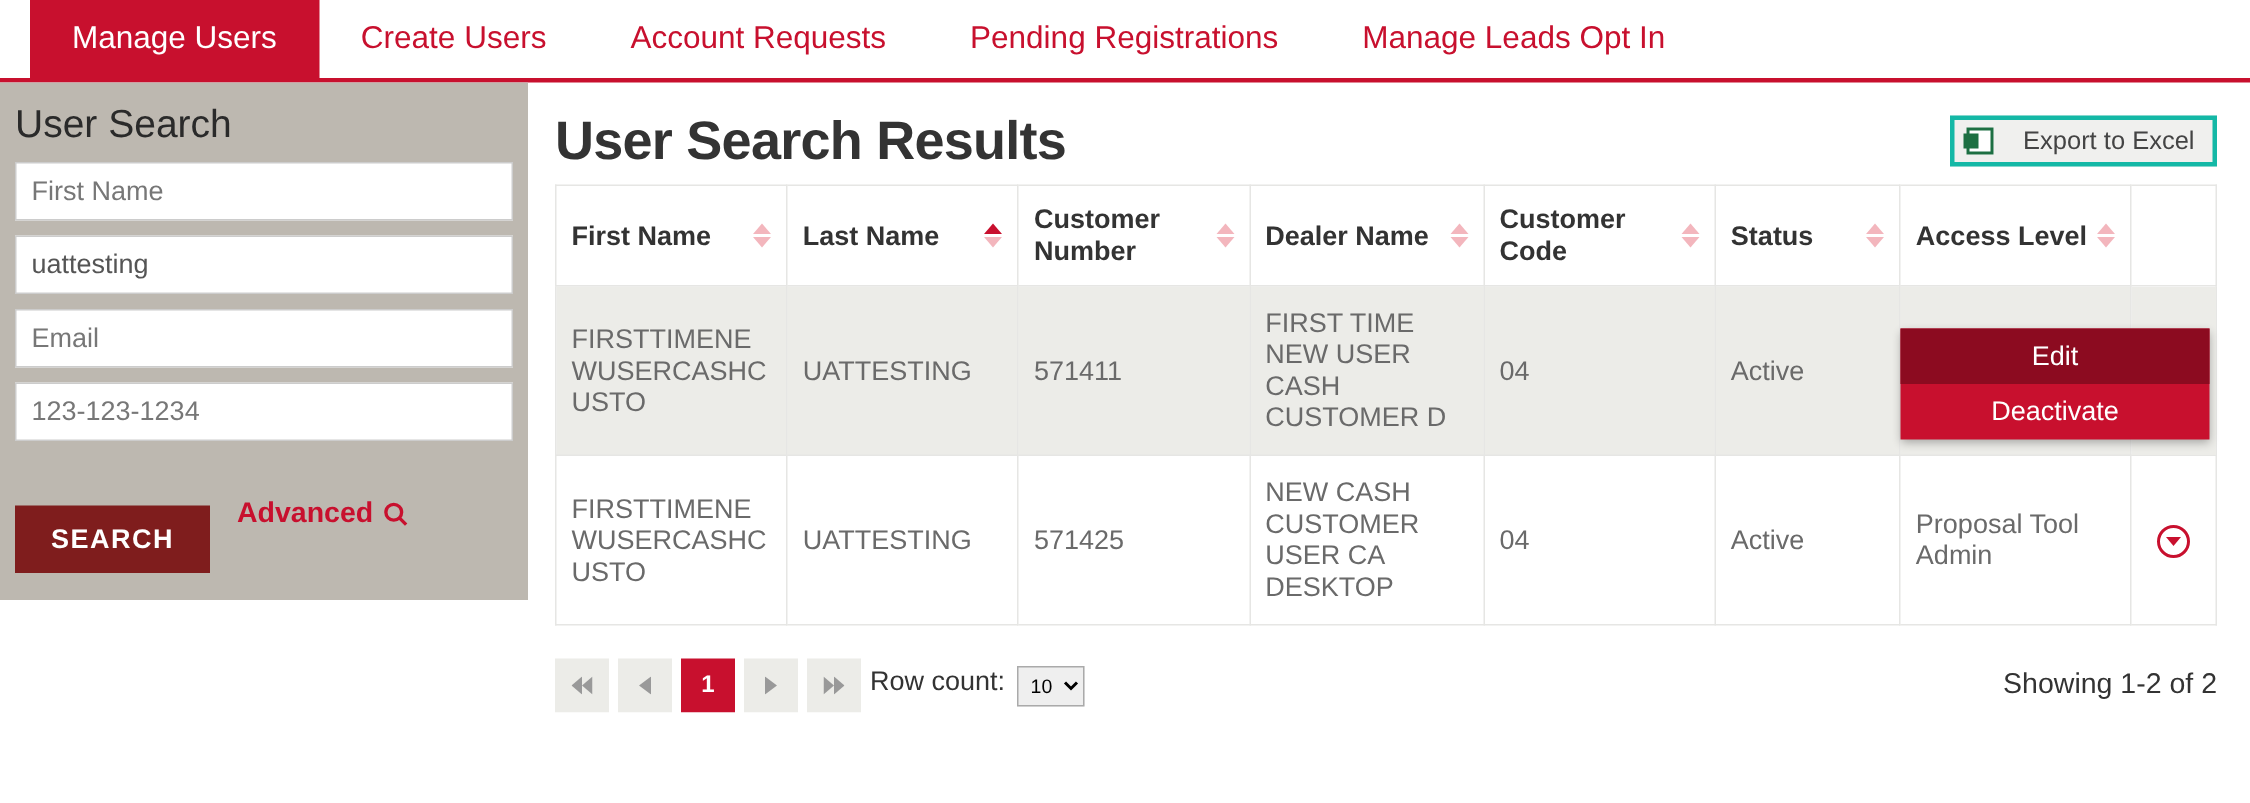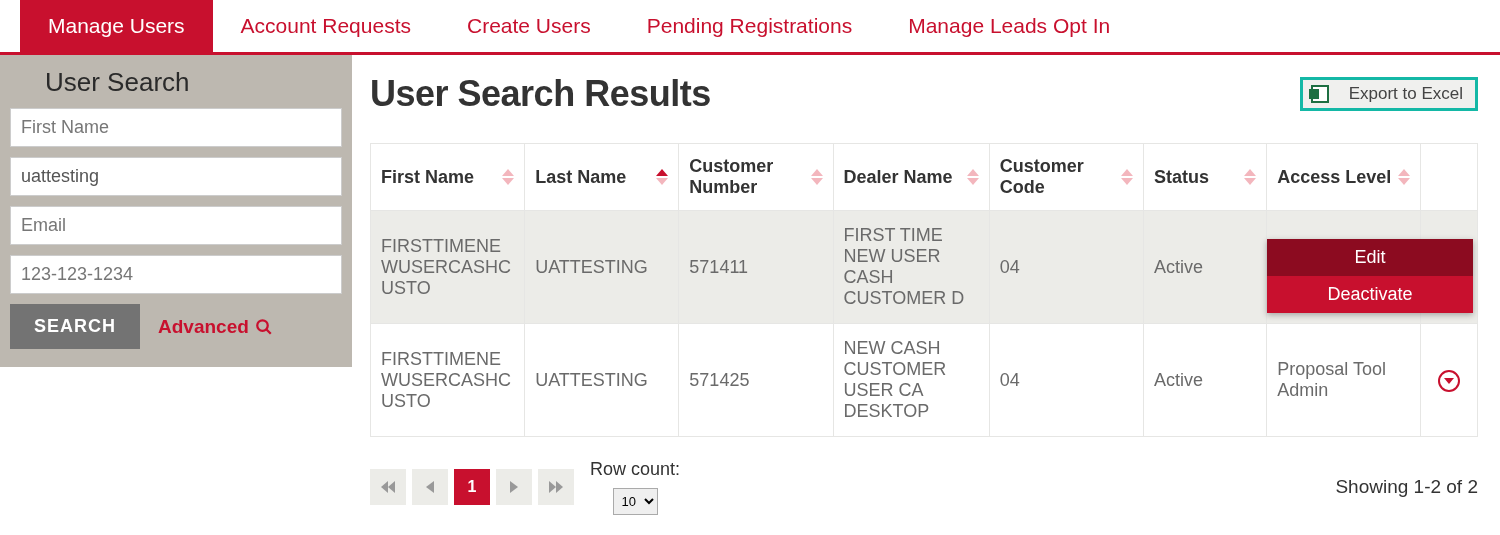--- a/index.html
+++ b/index.html
@@ -43,70 +43,70 @@
   
   .search-panel {
     background: #bdb8b0;
     padding: 12px 10px 18px 10px;
   }
   .search-title {
     font-size: 26px;
     color: #2a2a2a;
     margin-bottom: 10px;
     font-weight: 400;
-    margin-left: 35px;
   }
   .search-input {
     display: block;
     width: 100%;
     padding: 8px 10px;
     font-size: 18px;
     border: 1px solid #ccc;
     background: #fff;
     margin-bottom: 10px;
     color: #555;
     font-family: inherit;
   }
   .search-input::placeholder { color: #777; }
   .search-actions {
     display: flex;
     align-items: center;
     gap: 18px;
     margin-top: 8px;
   }
   .btn-search {
-    background: #737373;
+    background: #7f1d1d;
     color: #fff;
     border: none;
     padding: 12px 24px;
     font-size: 18px;
     font-weight: 700;
     letter-spacing: 1px;
     cursor: pointer;
     font-family: inherit;
+    margin-top: 33px;
   }
   .advanced-link {
     color: #c8102e;
     font-weight: 600;
     font-size: 19px;
     display: flex;
     align-items: center;
     gap: 6px;
     cursor: pointer;
   }
   .extra-panel {
     background: #e6e2d9;
     padding: 14px 10px;
   }
   
   .results-header {
     display: flex;
     align-items: center;
     justify-content: space-between;
-    margin-bottom: 28px;
+    margin-bottom: 8px;
   }
   .results-title {
     font-size: 36px;
     font-weight: 700;
     letter-spacing: -0.5px;
   }
   .export-btn {
     border: 3px solid #14b8a6;
     background: #f0f0ee;
     padding: 4px 12px 4px 8px;
@@ -222,45 +222,44 @@
     color: #999;
     display: flex;
     align-items: center;
     justify-content: center;
     font-size: 16px;
     cursor: pointer;
   }
   .pbtn.active { background: #c8102e; color: #fff; font-weight: 600; }
   .row-count {
     display: flex;
-    align-items: center;
+    align-items: flex-start;
     gap: 8px;
-    margin-left: 10px;
-    font-size: 18px;
-    flex-direction: column;
+    margin-left: 0;
+    font-size: 18px;
   }
   .row-count select {
     font-size: 13px;
     padding: 4px 4px;
     border: 1px solid #aaa;
     font-family: inherit;
   }
   .showing {
     font-size: 19px;
     color: #333;
   }
   .th-inner { display:flex; align-items:center; justify-content:space-between; }
 </style>
 </head>
 <body>
 
 <div class="tabs">
   <div class="tab active">Manage Users</div>
+  <div class="tab">Create Users</div>
   <div class="tab">Account Requests</div>
-  <div class="tab">Create Users</div>
   <div class="tab">Pending Registrations</div>
   <div class="tab">Manage Leads Opt In</div>
 </div>
 
 <div class="main">
 
   <div class="sidebar">
     <div class="search-panel">
       <div class="search-title">User Search</div>
       <input class="search-input" placeholder="First Name" style="">

